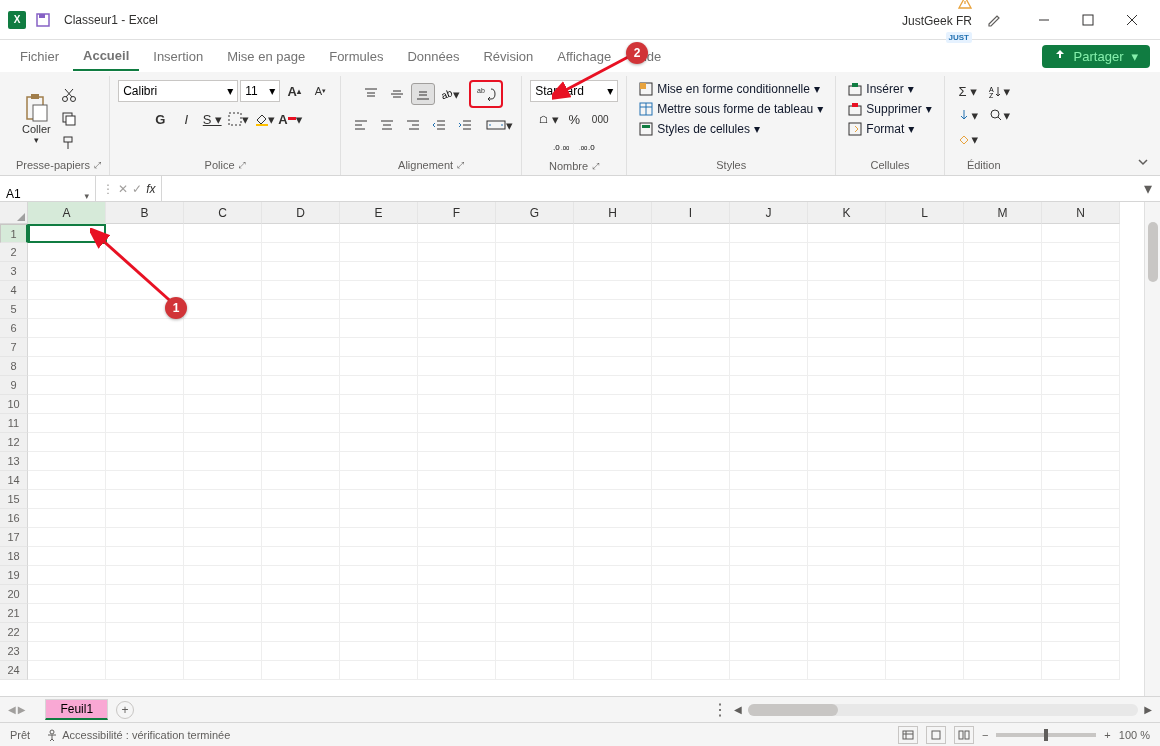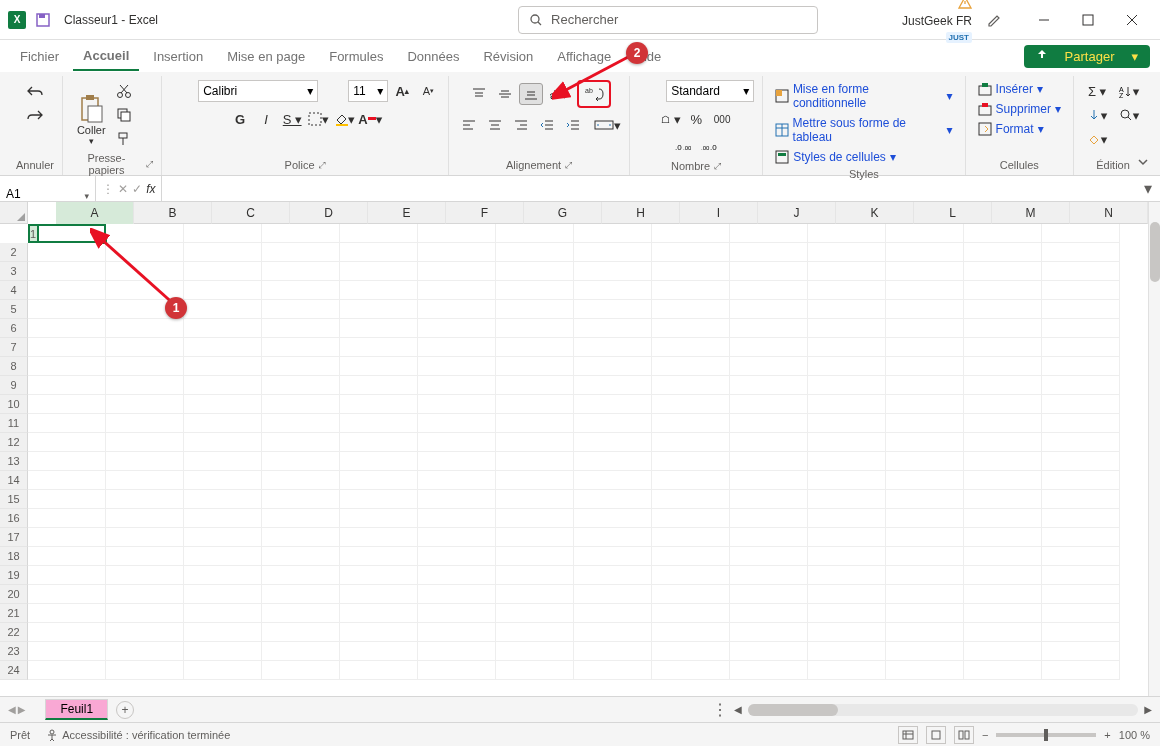--- a/index.html
+++ b/index.html
@@ -15,38 +15,38 @@
 .titlebar .right { margin-left: auto; display: flex; align-items: center; gap: 10px; }
 .titlebar .user { font-size: 12px; color: #323130; display:flex; align-items:flex-end; gap:4px;flex-direction:column;}
 .titlebar .win-controls { display: flex; gap: 4px; margin-left: 8px;}
 .titlebar .win-btn { width: 40px; height: 30px; display: flex; align-items: center; justify-content: center; color: #323130; }
 
 
 .menutabs { height: 32px; display: flex; align-items: center; padding: 0 10px; gap: 4px; background:#fff; }
 .menutabs .tab { padding: 6px 10px; font-size: 13px; color: #737373; cursor: pointer; }
 .menutabs .tab.active { font-weight: 600; border-bottom: 2px solid #107c41; }
 .menutabs .spacer { flex: 1; }
-.menutabs .share { background: #107c41; color: #fde047; padding: 4px 12px; border-radius: 4px; font-size: 13px; display:flex; gap:17px;}
+.menutabs .share { background: #107c41; color: #86efac; padding: 4px 12px; border-radius: 4px; font-size: 13px; display:flex; gap:8px;}
 
 
 .ribbon { height: 104px; background: #f5f5f5; border-bottom: 1px solid #d6d6d6; display: flex; padding: 4px 8px 0 8px; position:relative;}
 .group { display: flex; flex-direction: column; border-right: 1px solid #e0e0e0; padding: 0 8px; }
 .group:last-child { border-right: none; }
-.group-content { flex: 1; display: flex; align-items: flex-end; gap: 0; padding-top: 4px;}
+.group-content { flex: 1; display: flex; align-items: center; gap: 0; padding-top: 4px;}
 .group-label { font-size: 11px; color: #605e5c; text-align: center; padding: 2px 0 4px 0; display:flex; justify-content:center; align-items:center; gap:4px;}
 .group-label .launcher { font-size:9px; color:#605e5c; }
 .vstack { display: flex; flex-direction: column; gap: 2px; align-items:center;}
 .hstack { display: flex; gap: 2px; align-items:center;}
 .btn-sm { width: 24px; height: 22px; display: flex; align-items: center; justify-content: center; font-size: 13px; color:#323130; border-radius:3px;}
 .btn-lg { display:flex; flex-direction:column; align-items:center; padding:4px 6px; font-size:11px; color:#323130;}
-.sel { border: 1px solid #c8c6c4; background:#fff; font-size:12px; padding:2px 4px; height:22px; display:flex; align-items:center; gap:4px;margin-left:28px;}
+.sel { border: 1px solid #c8c6c4; background:#fff; font-size:12px; padding:2px 4px; height:22px; display:flex; align-items:center; gap:4px;}
 .sel.font { width:120px; justify-content:space-between;}
 .sel.size { width:40px; justify-content:space-between;}
 .sel.num { width:88px; justify-content:space-between;}
-.ribbon-btn-text { display:flex; align-items:center; gap:4px; font-size:12px; padding:2px 4px; color:#1d4ed8;}
+.ribbon-btn-text { display:flex; align-items:center; gap:4px; font-size:12px; padding:2px 4px; color:#0f172a;}
 .ribbon-collapse { position:absolute; right:10px; bottom:6px; color:#605e5c;}
 .highlight-red { border: 2px solid #e81123; border-radius:4px; padding:1px;}
 
 
 .formulabar { height: 26px; display: flex; align-items: center; border-bottom: 1px solid #d6d6d6; background:#fff;}
 .namebox { width: 96px; border-right: 1px solid #d6d6d6; padding: 0 6px; font-size: 12px; display:flex; align-items:flex-end; justify-content:space-between; height:100%;}
 .fx-controls { display:flex; align-items:center; gap:4px; padding:0 6px; border-right:1px solid #d6d6d6; height:100%; color:#a19f9d; font-size:12px;}
 .fx-input { flex:1; padding:0 6px; font-size:12px;}
 
 
@@ -95,27 +95,20 @@
 
 <div class="titlebar">
   <div class="app-icon">X</div>
   <div class="save-icon">
     <svg width="14" height="14" viewBox="0 0 14 14">
         <rect x="1" y="1" width="12" height="12" fill="none" stroke="#8661c5" stroke-width="1.5"></rect>
         <rect x="3" y="1" width="6" height="4" fill="#8661c5"></rect>
       </svg>
   </div>
   <span class="title">Classeur1  -  Excel</span>
-  <div class="search">
-    <svg width="14" height="14" viewBox="0 0 14 14">
-        <circle cx="6" cy="6" r="4" fill="none" stroke="#605e5c" stroke-width="1.3"></circle>
-        <line x1="9" y1="9" x2="12" y2="12" stroke="#605e5c" stroke-width="1.3"></line>
-      </svg>
-    <span>Rechercher</span>
-  </div>
   <div class="right">
     <div class="user">
       <svg width="14" height="14" viewBox="0 0 14 14">
           <path d="M7 1 L13 12 L1 12 Z" fill="none" stroke="#e8a33d" stroke-width="1.3"></path>
           <line x1="7" y1="5" x2="7" y2="8" stroke="#e8a33d" stroke-width="1.3"></line>
         </svg>
       <span>JustGeek FR</span>
       <span class="tiny-badge">JUST</span>
     </div>
     <div class="btn-sm">
@@ -159,35 +152,20 @@
     <svg width="12" height="12" viewBox="0 0 12 12">
         <path d="M6 1 L10 5 L7 5 L7 9 L5 9 L5 5 L2 5 Z" fill="#fff"></path>
       </svg>
     <span>Partager</span>
     <span>▾</span>
   </div>
 </div>
 
 <div class="ribbon">
 
-  <div class="group">
-    <div class="group-content vstack">
-      <div class="btn-sm">
-          <svg width="18" height="14" viewBox="0 0 18 14">
-            <path d="M6 3 L2 7 L6 11 M2 7 L12 7 Q16 7 16 11" fill="none" stroke="#323130" stroke-width="1.3"></path>
-          </svg>
-        </div>
-      <div class="btn-sm">
-          <svg width="18" height="14" viewBox="0 0 18 14">
-            <path d="M12 3 L16 7 L12 11 M16 7 L6 7 Q2 7 2 11" fill="none" stroke="#323130" stroke-width="1.3"></path>
-          </svg>
-        </div>
-    </div>
-    <div class="group-label">Annuler</div>
-  </div>
 
   <div class="group">
     <div class="group-content">
       <div class="btn-lg">
         <svg width="26" height="30" viewBox="0 0 26 30">
             <rect x="4" y="4" width="16" height="22" fill="none" stroke="#a07d4a" stroke-width="1.5"></rect>
             <rect x="8" y="1" width="8" height="5" fill="#a07d4a"></rect>
             <rect x="10" y="12" width="14" height="16" fill="#fff" stroke="#605e5c"></rect>
           </svg>
         <span>Coller</span>

